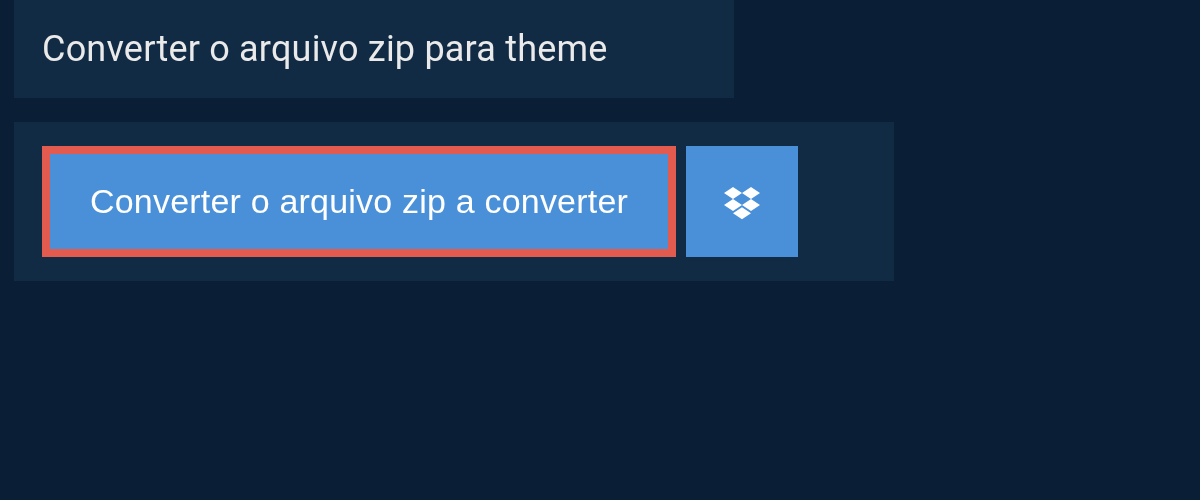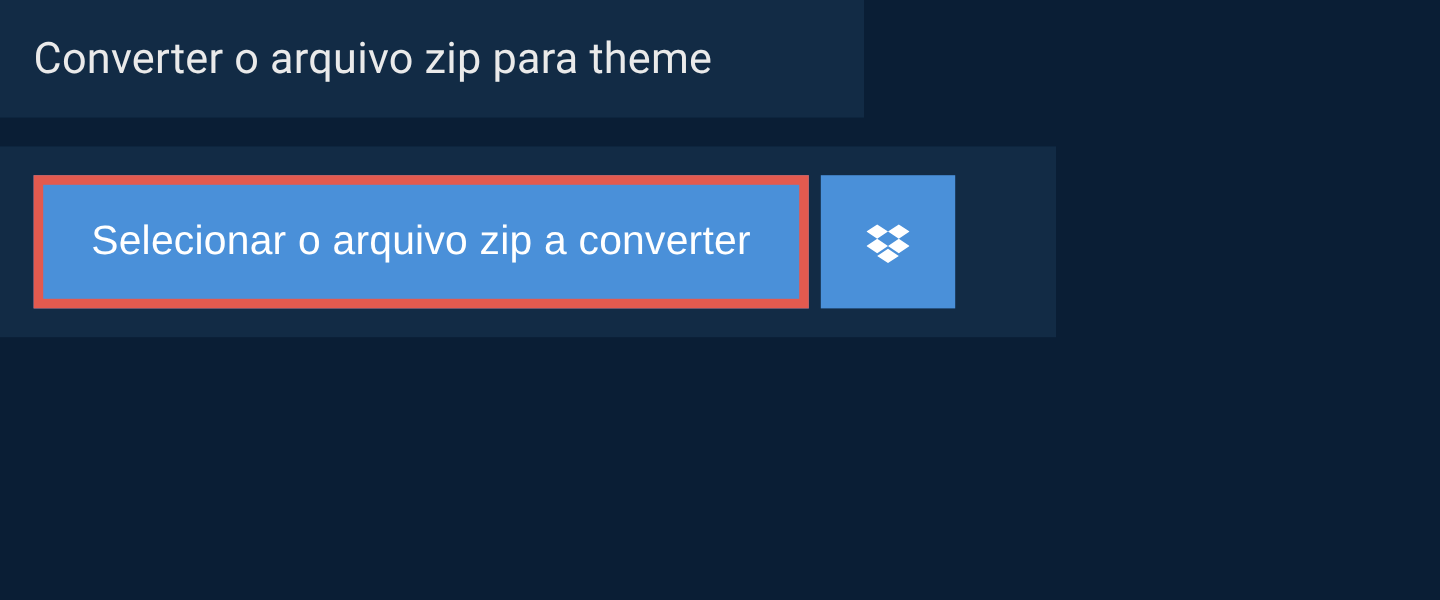--- a/index.html
+++ b/index.html
@@ -9,20 +9,21 @@
     }
     body {
       background-color: #0a1e35;
       font-family: -apple-system, BlinkMacSystemFont, "Segoe UI", Roboto, "Helvetica Neue", Arial, sans-serif;
       width: 1200px;
       height: 500px;
       overflow: hidden;
     }
     .container {
       padding: 0;
+      margin-left: 14px;
     }
     .header-bar {
       background-color: #122b45;
       padding: 28px 28px;
       display: inline-block;
       min-width: 720px;
     }
     .header-title {
       color: #eaeaea;
       font-size: 36px;
@@ -70,21 +71,21 @@
 </head>
 <body>
 
 <div class="container">
   <div class="header-bar">
     <h1 class="header-title">Converter o arquivo zip para theme</h1>
   </div>
   
   <div class="button-section">
     <button class="select-button">
-      <span>Selecionar o arquivo zip a converter</span>
+      <span>Converter o arquivo zip a converter</span>
     </button>
     <button class="dropbox-button">
       <svg class="dropbox-icon" viewBox="0 0 24 24">
         <path d="M6 2L12 6L6 10L0 6L6 2M18 2L24 6L18 10L12 6L18 2M0 14L6 10L12 14L6 18L0 14M18 10L24 14L18 18L12 14L18 10M6 19.5L12 15.5L18 19.5L12 23.5L6 19.5Z"></path>
       </svg>
     </button>
   </div>
 </div>
 
 </body></html>

